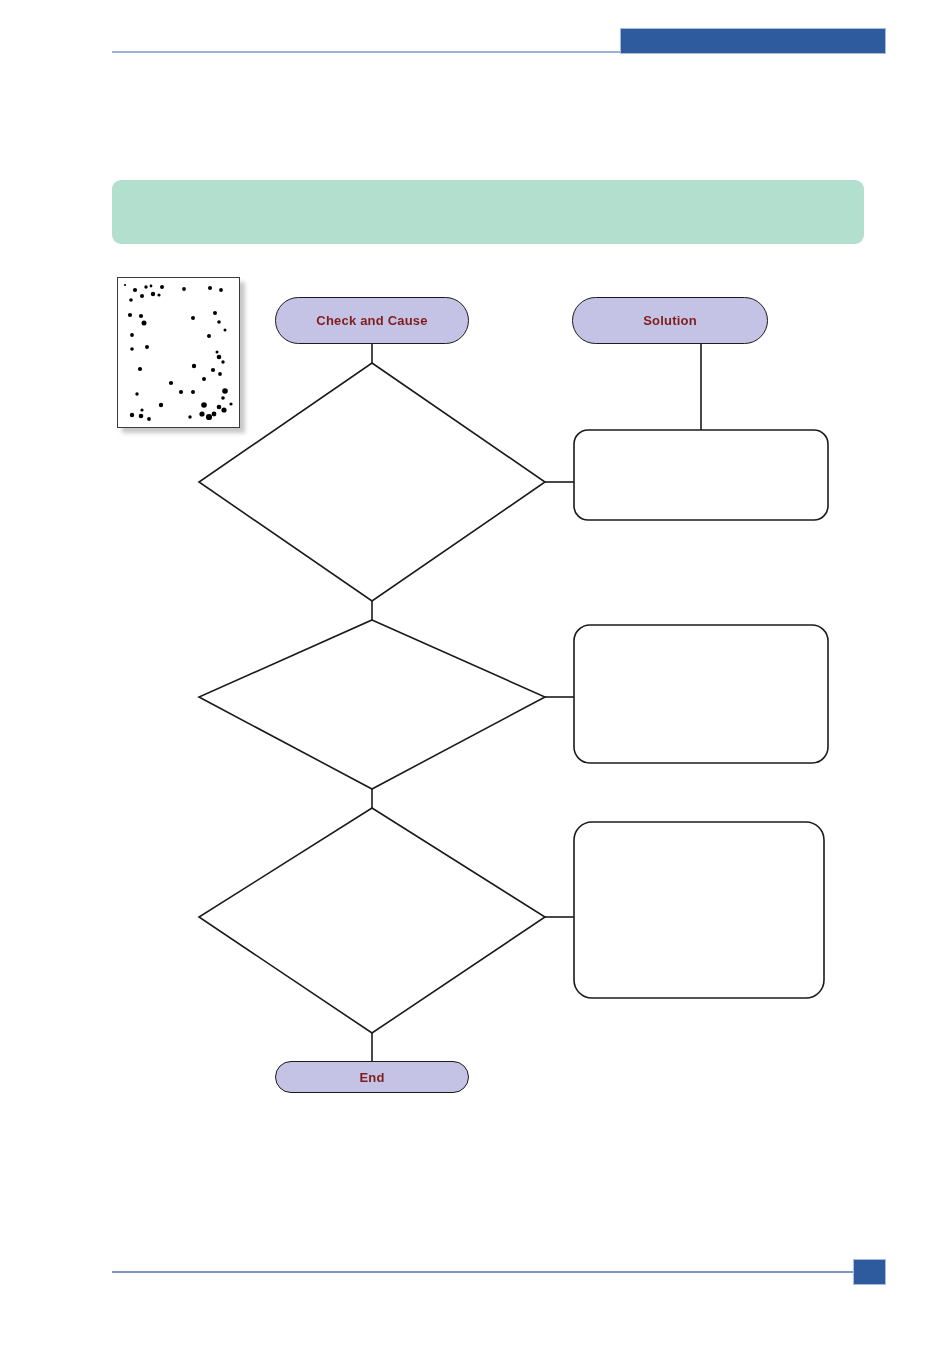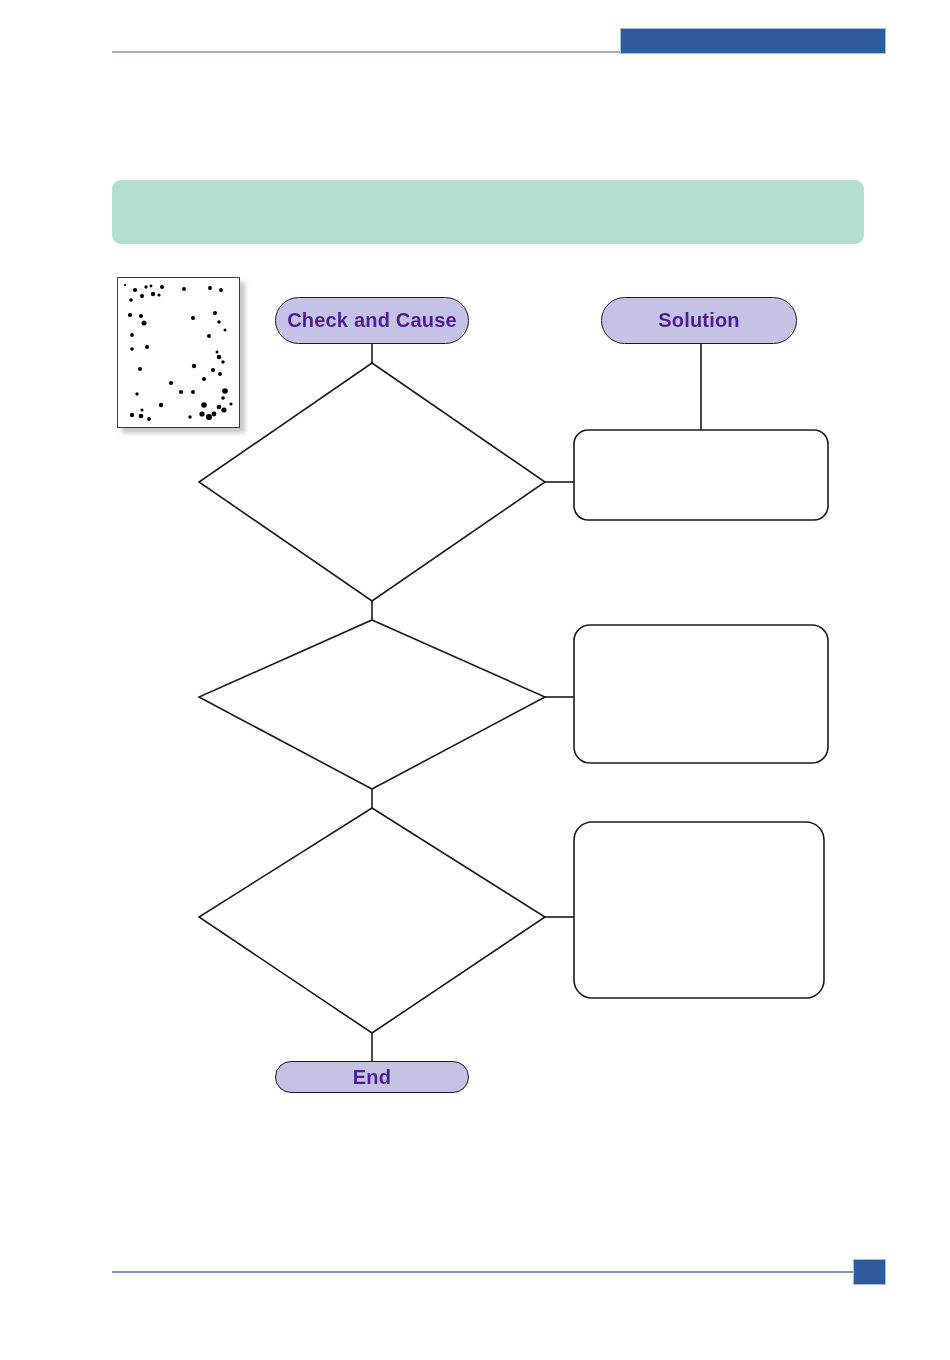--- a/index.html
+++ b/index.html
@@ -90,27 +90,27 @@
   
   .pill {
     position: absolute;
     background: #C5C3E5;
     border: 1.6px solid #1b1b1b;
     border-radius: 999px;
     box-sizing: border-box;
     display: flex;
     align-items: center;
     justify-content: center;
-    font-size: 20px;
+    font-size: 13px;
     font-weight: bold;
-    color: #4c1d95;
+    color: #7f1d1d;
     letter-spacing: .2px;
   }
   .pill-check  { left: 275px; top: 297px; width: 194px; height: 47px; }
-  .pill-sol    { left: 601px; top: 297px; width: 196px; height: 47px; }
+  .pill-sol    { left: 572px; top: 297px; width: 196px; height: 47px; }
   .pill-end    { left: 275px; top: 1061px; width: 194px; height: 32px; }
 
   
   .diamond-label {
     position: absolute;
     display: flex;
     align-items: center;
     justify-content: center;
     text-align: center;
     font-size: 13px;

